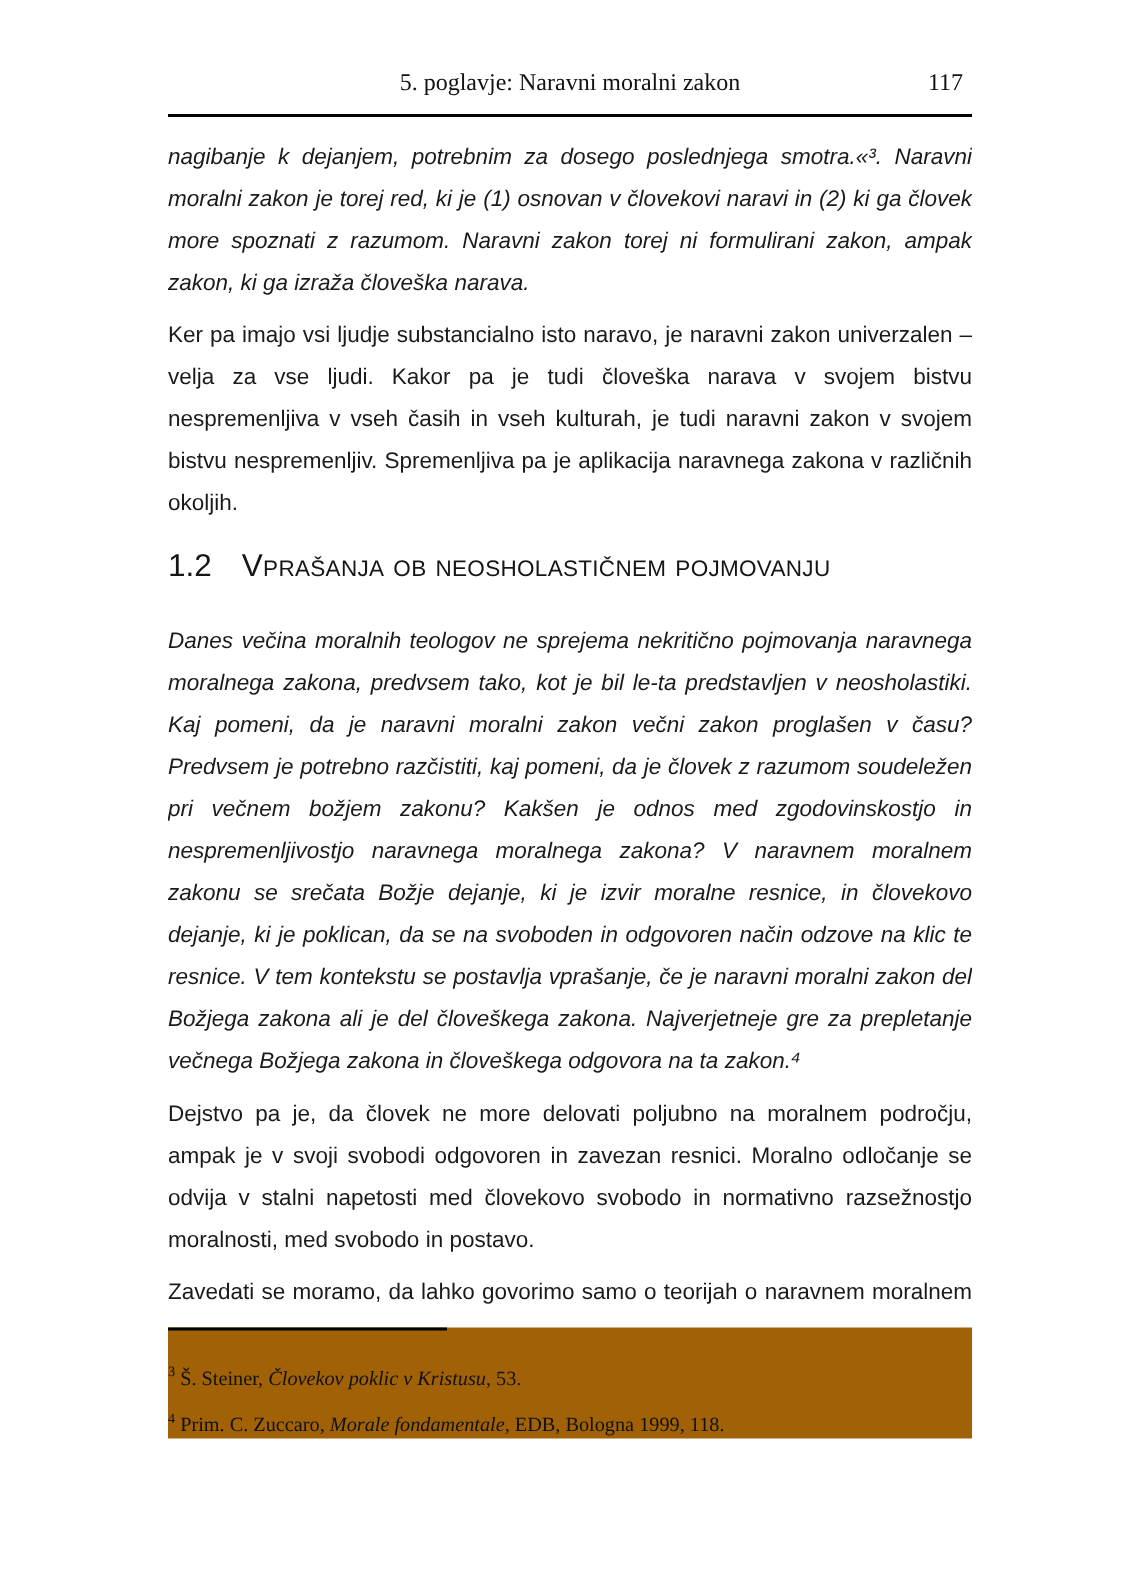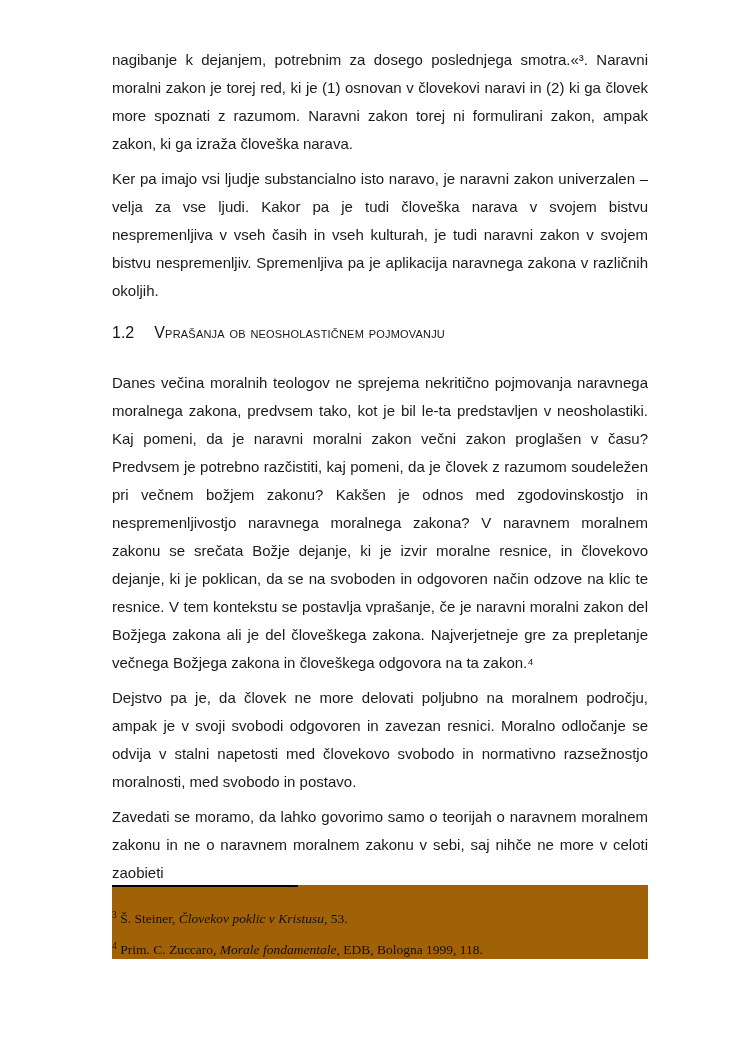--- a/index.html
+++ b/index.html
@@ -41,24 +41,26 @@
   .body-text {
     font-family: "Liberation Sans", sans-serif;
     font-size: 15px;
     line-height: 28px;
     text-align: justify;
   }
   .para {
     margin: 0 0 7px 0;
   }
   .body-text .para:first-child {
+    margin-top: 13px;
+    font-style: italic;
   }
   .section-heading {
     font-family: "Liberation Sans", sans-serif;
-    font-size: 16px;
+    font-size: 21px;
     line-height: 24px;
     margin: 16px 0 24px 0;
     text-align: left;
     color: #161616;
   }
   .section-number {
     display: inline-block;
     margin-right: 20px;
   }
   .section-title {
@@ -94,20 +96,24 @@
   .fn-title {
     font-style: italic;
   }
 </style>
 </head>
 <body>
 
 <div class="page">
   <div class="content">
 
+    <div class="page-header">
+      <span class="chapter-title">5. poglavje: Naravni moralni zakon</span>
+      <span class="page-number">117</span>
+    </div>
 
     <div class="body-text">
         <p class="para">nagibanje k dejanjem, potrebnim za dosego poslednjega smotra.«³. Naravni moralni zakon je torej red, ki je (1) osnovan v človekovi naravi in (2) ki ga človek more spoznati z razumom. Naravni zakon torej ni formulirani zakon, ampak zakon, ki ga izraža človeška narava.</p>
         <p class="para">Ker pa imajo vsi ljudje substancialno isto naravo, je naravni zakon univerzalen – velja za vse ljudi. Kakor pa je tudi človeška narava v svojem bistvu nespremenljiva v vseh časih in vseh kulturah, je tudi naravni zakon v svojem bistvu nespremenljiv. Spremenljiva pa je aplikacija naravnega zakona v različnih okoljih.</p>
       </div>
 
     <div class="section-heading">
       <span class="section-number">1.2</span><span class="section-title">Vprašanja ob neosholastičnem pojmovanju</span>
     </div>
 

